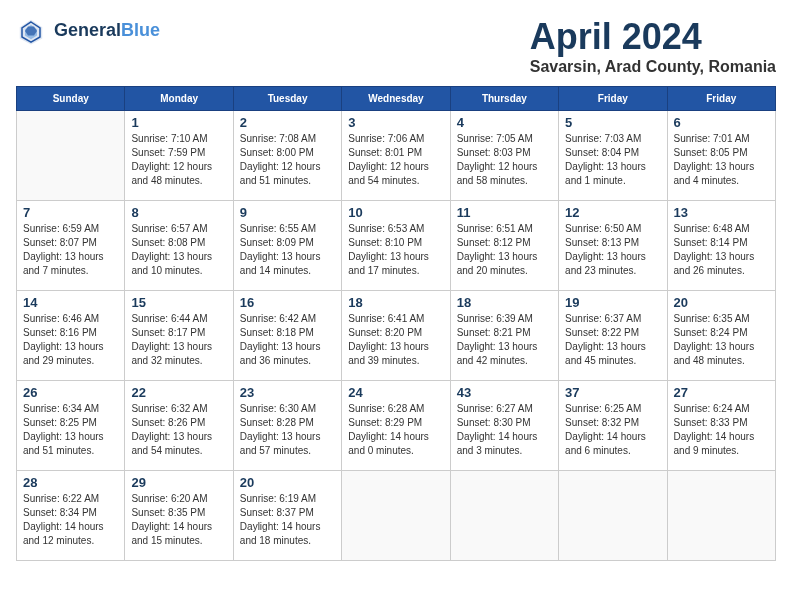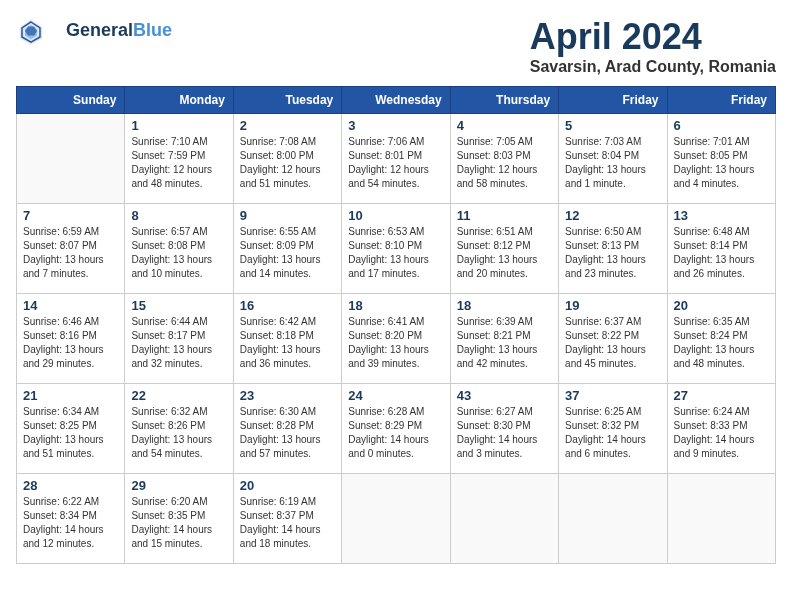--- a/index.html
+++ b/index.html
@@ -12,21 +12,21 @@
     }
     .header {
       display: flex;
       justify-content: space-between;
       align-items: flex-start;
       margin-bottom: 10px;
     }
     .logo {
       display: flex;
       align-items: center;
-      gap: 20px;
+      gap: 8px;
     }
     .logo-text {
       font-size: 18px;
       font-weight: bold;
       color: #1a3a5c;
       line-height: 1.1;
     }
     .logo-text span {
       color: #4a90d9;
     }
@@ -47,23 +47,23 @@
       font-weight: bold;
     }
     .calendar {
       width: 100%;
       border-collapse: collapse;
       font-size: 11px;
     }
     .calendar th {
       background: #2255a4;
       color: #fff;
-      text-align: right;
+      text-align: center;
       padding: 6px 8px;
-      font-size: 12px;
+      font-size: 10px;
       font-weight: bold;
       border: 1px solid #1a4080;
     }
     .calendar td {
       border: 1px solid #ccc;
       vertical-align: top;
       padding: 4px 6px;
       width: 108px;
       min-height: 80px;
     }
@@ -202,21 +202,21 @@
           <span class="day-num">19</span>
           <div class="day-info">Sunrise: 6:37 AM<br>Sunset: 8:22 PM<br>Daylight: 13 hours<br>and 45 minutes.</div>
         </td>
         <td>
           <span class="day-num">20</span>
           <div class="day-info">Sunrise: 6:35 AM<br>Sunset: 8:24 PM<br>Daylight: 13 hours<br>and 48 minutes.</div>
         </td>
       </tr>
       <tr class="week-row">
         <td>
-          <span class="day-num">21</span>
+          <span class="day-num">26</span>
           <div class="day-info">Sunrise: 6:34 AM<br>Sunset: 8:25 PM<br>Daylight: 13 hours<br>and 51 minutes.</div>
         </td>
         <td>
           <span class="day-num">22</span>
           <div class="day-info">Sunrise: 6:32 AM<br>Sunset: 8:26 PM<br>Daylight: 13 hours<br>and 54 minutes.</div>
         </td>
         <td>
           <span class="day-num">23</span>
           <div class="day-info">Sunrise: 6:30 AM<br>Sunset: 8:28 PM<br>Daylight: 13 hours<br>and 57 minutes.</div>
         </td>

